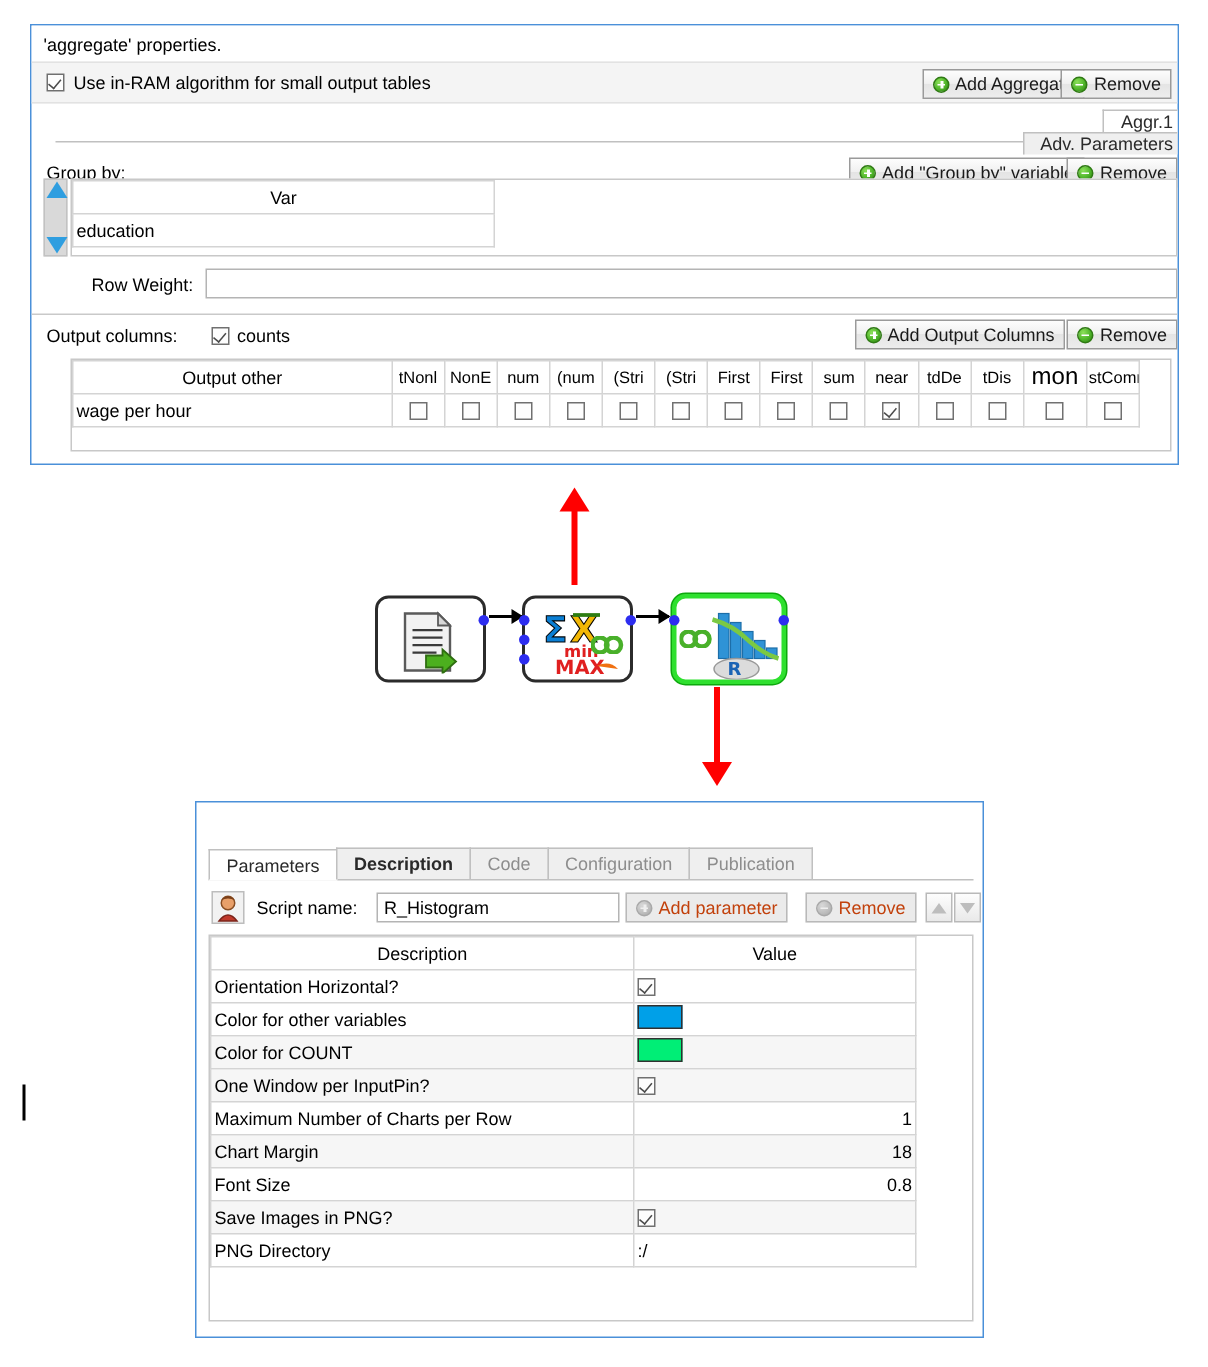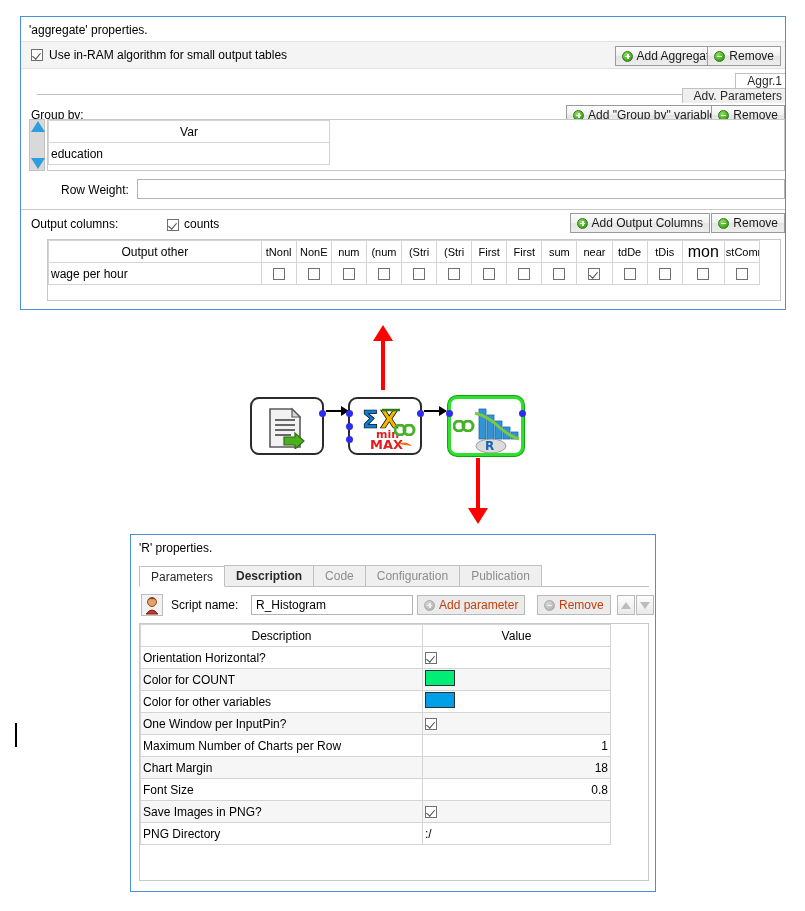--- a/index.html
+++ b/index.html
@@ -276,21 +276,21 @@
       <span style="position:absolute; left:32px; top:6px;">Row Weight:</span>
       <div class="txtbox input" style="position:absolute; left:108px; top:2px; width:648px;">
         <span></span>
       </div>
     </div>
 
     <div style="position:absolute; left:0; top:192px; width:764px; height:1px; background:#c9c9c9;"></div>
 
     <div style="position:absolute; left:8px; top:196px; width:756px; height:24px;">
       <span style="position:absolute; left:2px; top:4px;">Output columns:</span>
-      <span style="position:absolute; left:138px; top:4px; display:flex; align-items:flex-end; gap:5px;">
+      <span style="position:absolute; left:112px; top:4px; display:flex; align-items:center; gap:5px;">
         <span class="cb checked"></span>
         <span>counts</span>
       </span>
       <div style="position:absolute; right:75px; top:0;">
         <span class="btn">
           <span class="ic-circle">
               <i class="bar-h"></i>
               <i class="bar-v"></i>
             </span>
           <span>Add Output Columns</span>
@@ -422,21 +422,20 @@
     </div>
   </div>
 
   <div class="arrow-v" style="left:476px; top:458px; width:4px; height:52px;"></div>
   <div class="arrow-head-dn" style="left:468px; top:508px;"></div>
 
   <div class="caret-mark" style="left:15px; top:723px; height:24px;"></div>
 
   <div class="panel" style="left:130px; top:534px; width:526px; height:358px;">
 
-    <div class="panel-title">'R' properties.</div>
 
     <div class="tabstrip" style="position:absolute; left:8px; top:30px; width:510px;">
       <div class="tab active">
         <span>Parameters</span>
       </div>
       <div class="tab bold">
         <span>Description</span>
       </div>
       <div class="tab muted">
         <span>Code</span>
@@ -493,28 +492,28 @@
               <th style="width: 282px;">Description</th>
               <th style="width: 188px;">Value</th>
             </tr>
           </thead>
         <tbody id="param-body">
             <tr>
               <td style="text-align: left; background: rgb(255, 255, 255);">Orientation Horizontal?</td>
               <td style="background: rgb(255, 255, 255); text-align: left;"><span class="cb checked"></span></td>
             </tr>
             <tr>
+              <td style="text-align: left; background: rgb(255, 255, 255);">Color for other variables</td>
+              <td style="background: rgb(255, 255, 255); text-align: left;"><span class="swatch" style="background: rgb(0, 160, 232);"></span></td>
+            </tr>
+            <tr>
               <td style="text-align: left; background: rgb(246, 246, 246);">Color for COUNT</td>
               <td style="background: rgb(246, 246, 246); text-align: left;"><span class="swatch" style="background: rgb(0, 238, 118);"></span></td>
             </tr>
             <tr>
-              <td style="text-align: left; background: rgb(255, 255, 255);">Color for other variables</td>
-              <td style="background: rgb(255, 255, 255); text-align: left;"><span class="swatch" style="background: rgb(0, 160, 232);"></span></td>
-            </tr>
-            <tr>
               <td style="text-align: left; background: rgb(246, 246, 246);">One Window per InputPin?</td>
               <td style="background: rgb(246, 246, 246); text-align: left;"><span class="cb checked"></span></td>
             </tr>
             <tr>
               <td style="text-align: left; background: rgb(255, 255, 255);">Maximum Number of Charts per Row</td>
               <td style="background: rgb(255, 255, 255); text-align: right;">1</td>
             </tr>
             <tr>
               <td style="text-align: left; background: rgb(246, 246, 246);">Chart Margin</td>
               <td style="background: rgb(246, 246, 246); text-align: right;">18</td>

